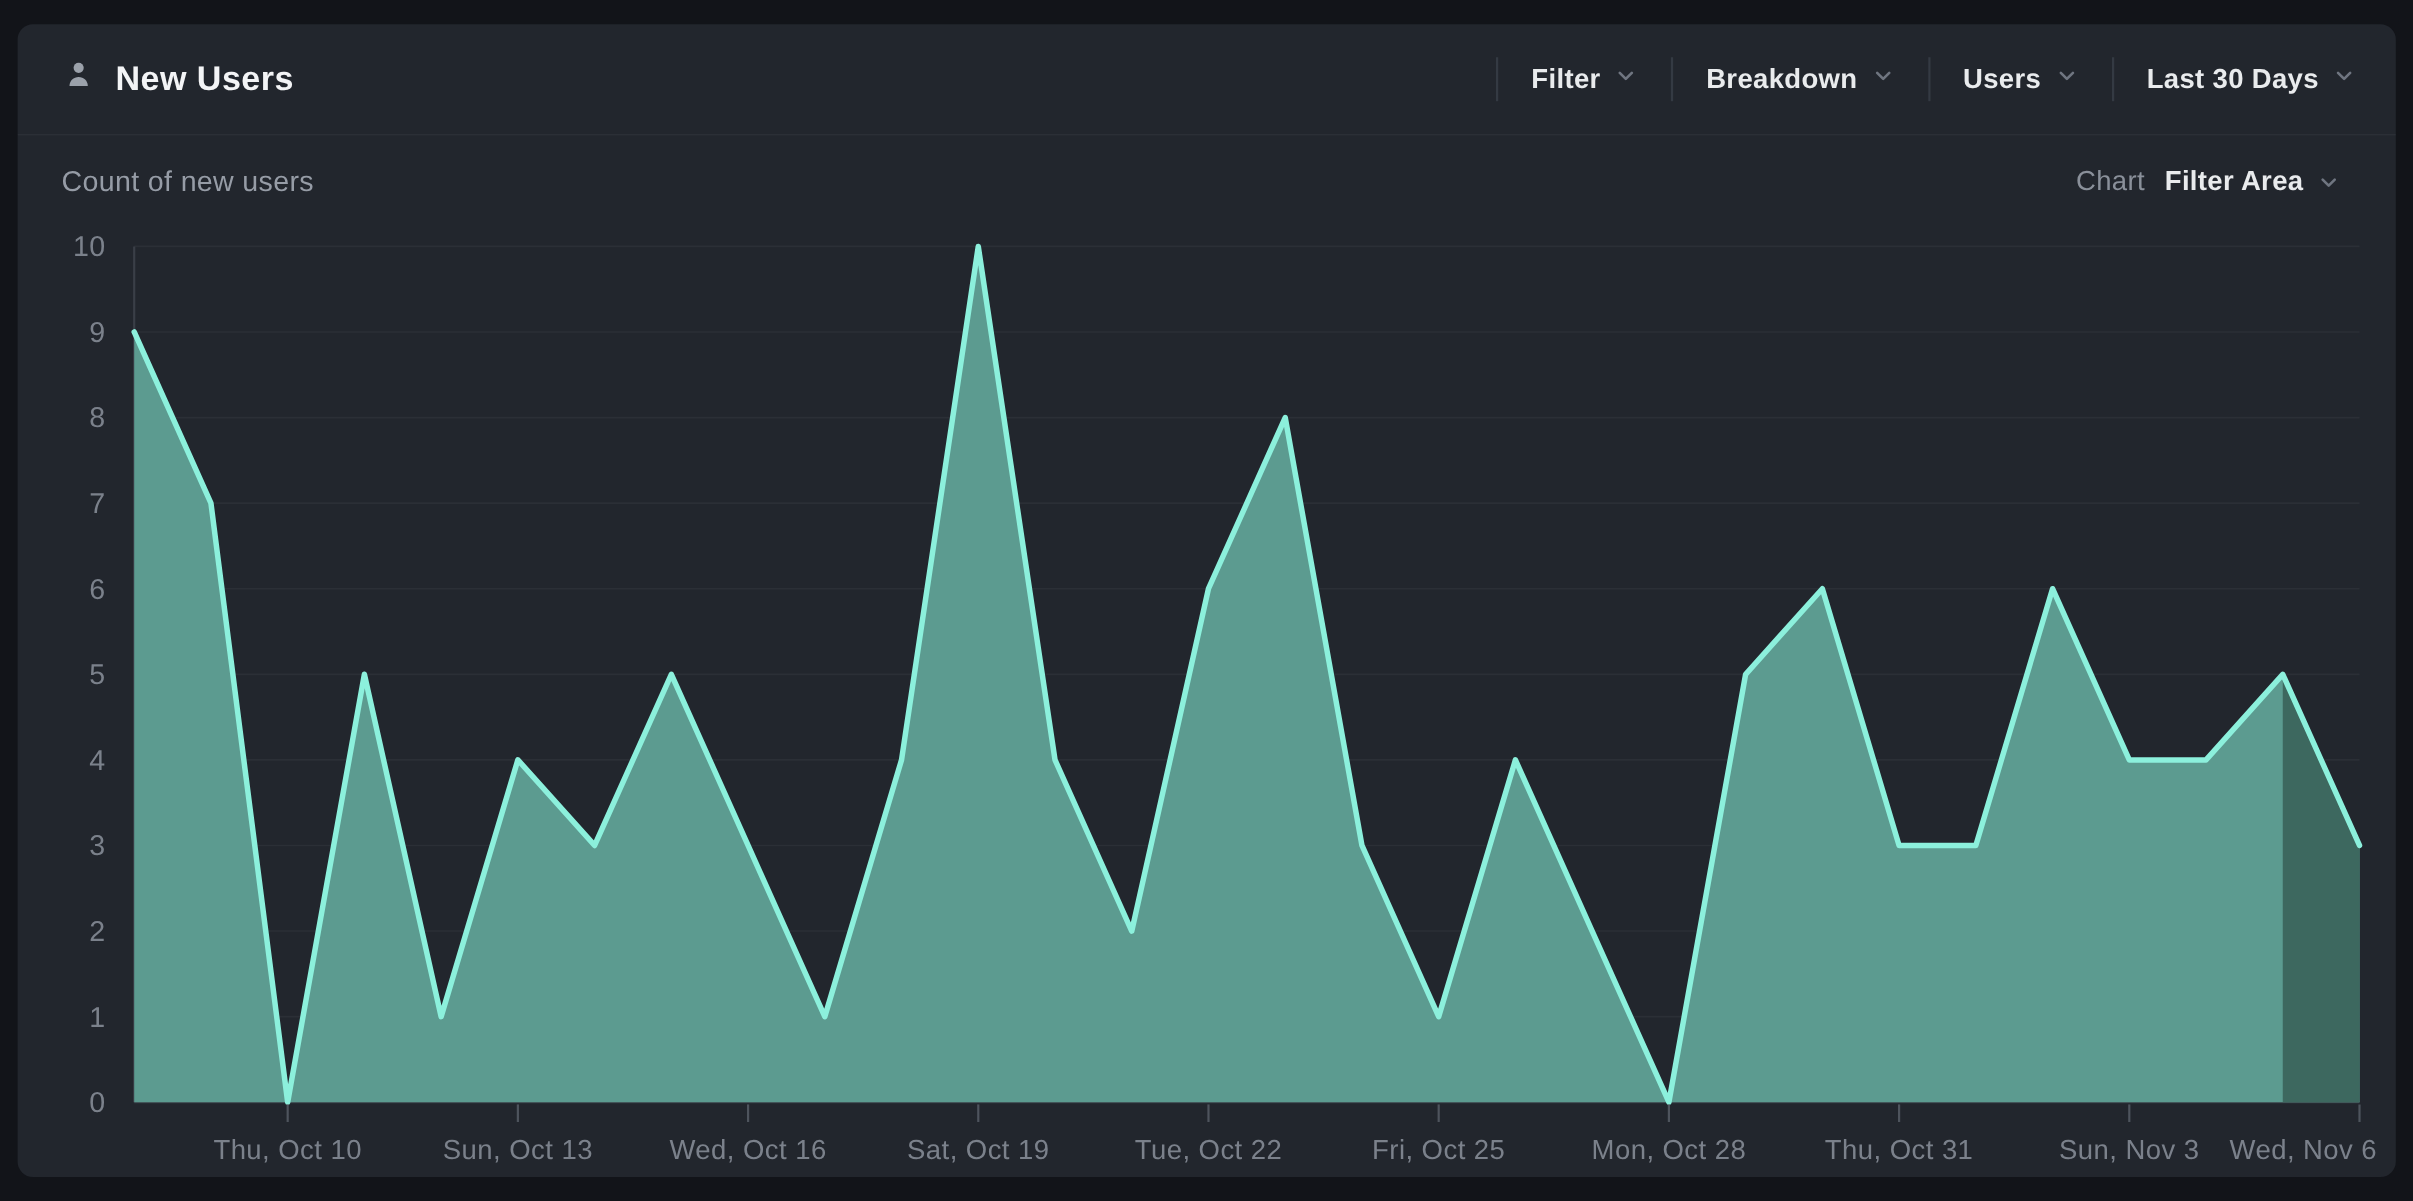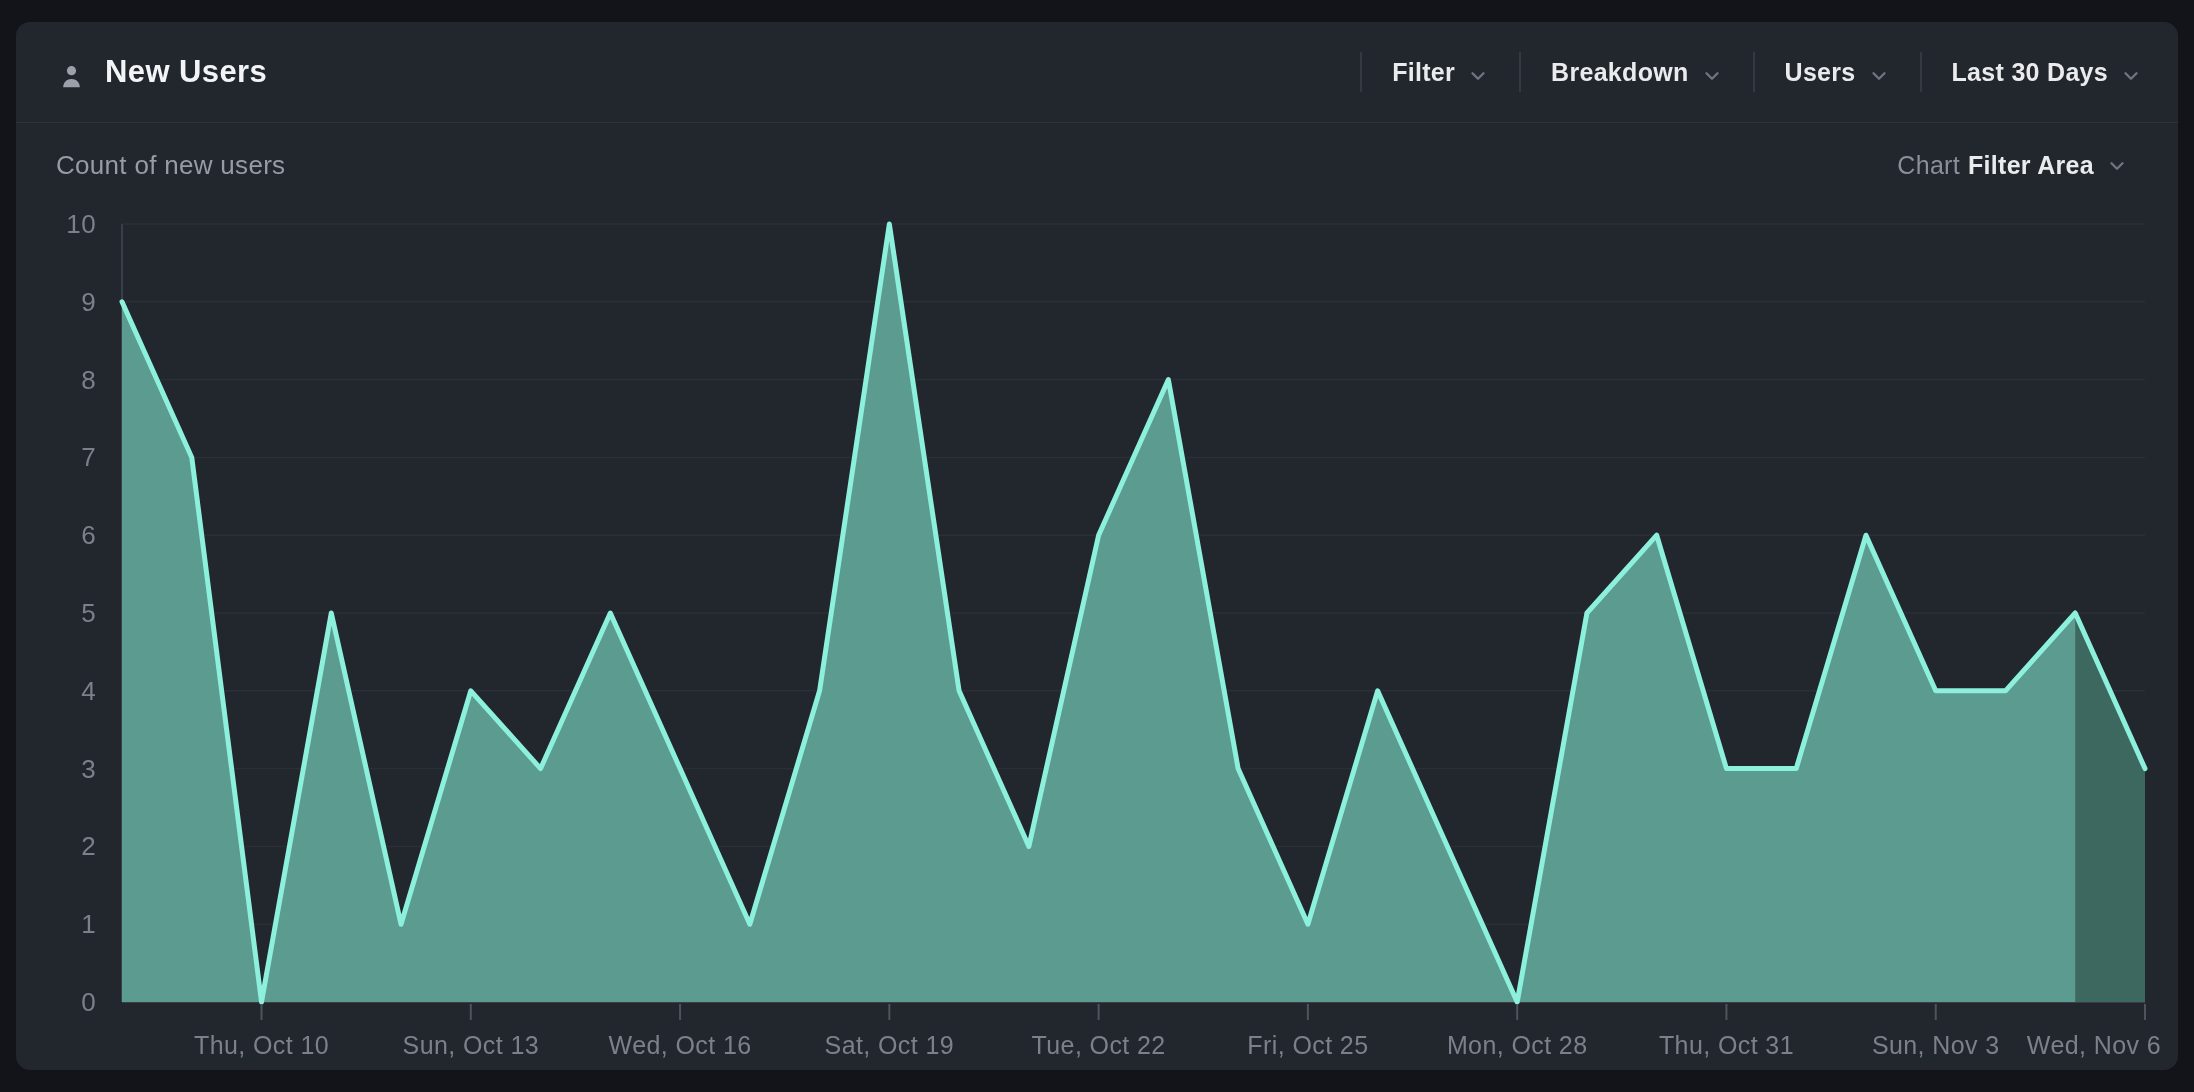--- a/index.html
+++ b/index.html
@@ -22,53 +22,53 @@
   }
   
   .card-header {
     height: 100px;
     flex: 0 0 100px;
     display: flex;
     align-items: center;
     justify-content: space-between;
     padding: 0 36px 0 42px;
   }
-  .hdr-left { display: flex; align-items: flex-end; gap: 20px; }
+  .hdr-left { display: flex; align-items: flex-start; gap: 20px; }
   .person-icon { width: 27px; height: 27px; color: #9BA1AA; }
   .card-title {
     font-size: 31px; font-weight: 700;
     color: var(--title, #F3F4F6);
     letter-spacing: 0.4px;
   }
   .hdr-controls { display: flex; align-items: center; }
   .vdiv {
     width: 2px; height: 40px;
     background: var(--divider, #343A43);
     flex: 0 0 2px;
   }
   .ctrl-btn {
-    display: flex; align-items: flex-end; gap: 12px;
+    display: flex; align-items: flex-start; gap: 12px;
     background: transparent; border: none; cursor: pointer;
     padding: 0 30px;
     font-family: "Liberation Sans", sans-serif;
     font-size: 25px; font-weight: 600;
     color: var(--control-text, #E9EBED);
     letter-spacing: 0.3px;
   }
   .chevron-down { width: 22px; height: 22px; color: var(--chevron, #6F7580); flex: 0 0 22px; }
   
   .header-divider { height: 1px; flex: 0 0 1px; background: var(--header-divider, #2E323A); }
   
   .subheader {
     height: 85px; flex: 0 0 85px;
     display: flex; align-items: center; justify-content: space-between;
     padding: 0 50px 0 40px;
   }
   .metric-label { font-size: 26px; font-weight: 500; color: var(--subtitle, #969CA6); }
-  .chart-type { display: flex; align-items: flex-start; }
+  .chart-type { display: flex; align-items: flex-start; gap: 10px; }
   .chart-type-caption { font-size: 25px; font-weight: 500; color: var(--caption, #8A909A); margin-right: 8px; }
   .chart-type-btn {
     display: flex; align-items: center; gap: 12px;
     background: transparent; border: none; cursor: pointer;
     font-family: "Liberation Sans", sans-serif;
     font-size: 25px; font-weight: 600;
     color: var(--control-text, #E9EBED);
     letter-spacing: 0.3px;
     padding: 0;
   }

